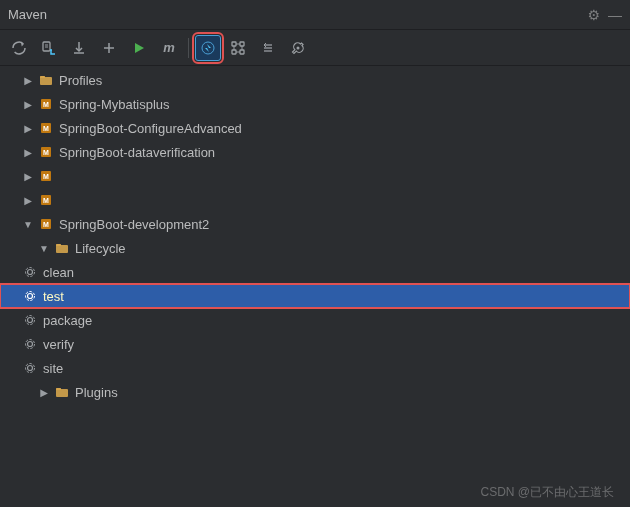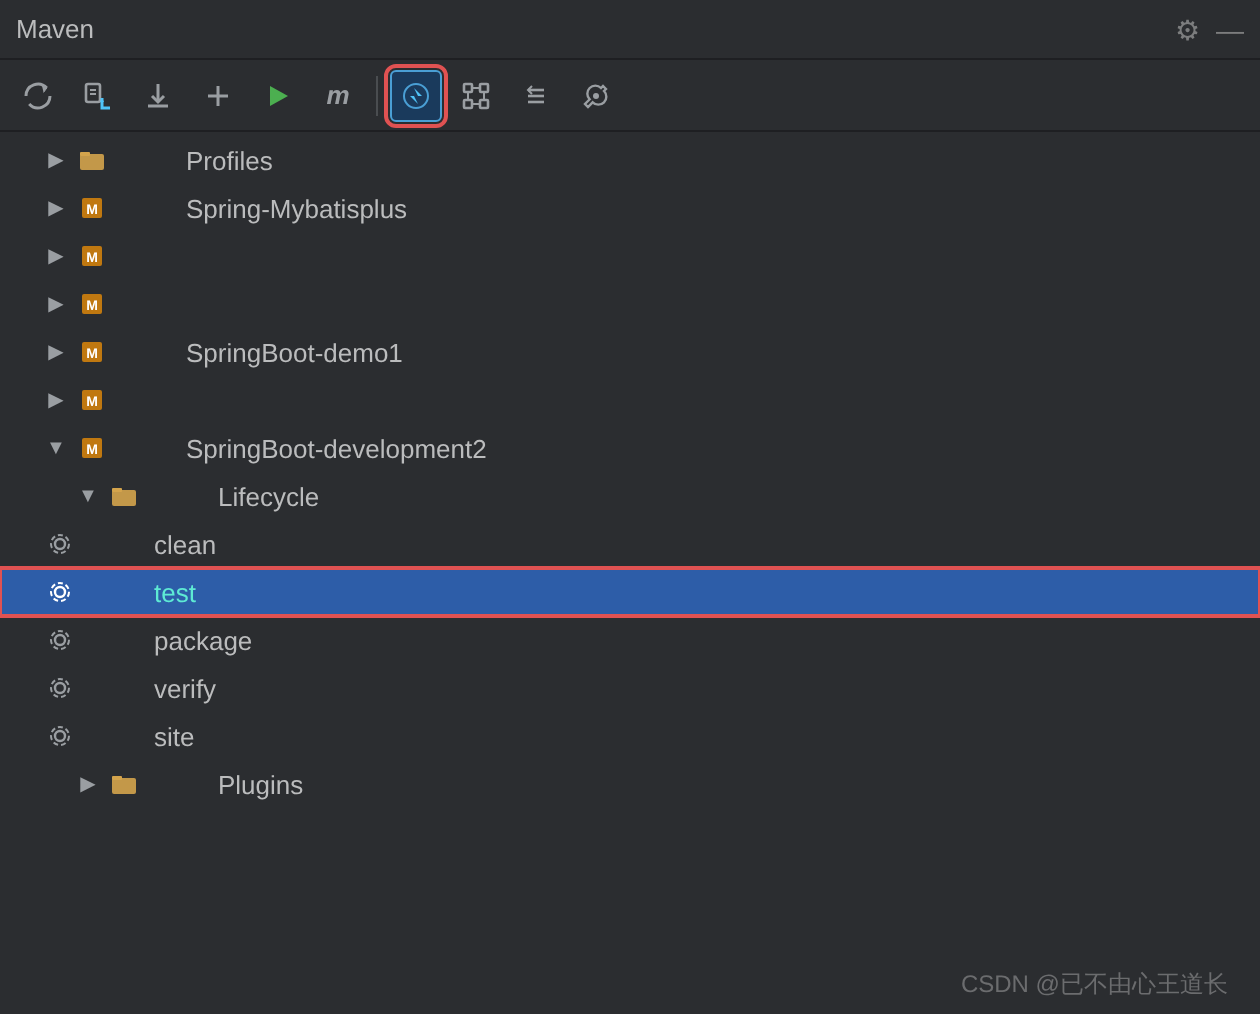--- a/index.html
+++ b/index.html
@@ -87,21 +87,21 @@
       align-items: center;
       height: 24px;
       padding-left: 4px;
       cursor: pointer;
       white-space: nowrap;
     }
     .tree-item.selected {
       background: #2d5da8;
     }
     .tree-item.selected .item-label {
-      color: #5eead4;
+      color: #fef9c3;
     }
 
     .indent-1 { padding-left: 20px; }
     .indent-2 { padding-left: 36px; }
     .indent-3 { }
 
     .arrow {
       width: 16px;
       height: 16px;
       display: inline-flex;
@@ -123,21 +123,20 @@
       flex-shrink: 0;
       display: inline-flex;
       align-items: center;
       justify-content: center;
       font-size: 13px;
     }
 
     .item-label {
       color: #bbbcbd;
       font-size: 13px;
-      margin-left: 34px;
     }
     
     .icon-folder {
       color: #d4a44c;
     }
     
     .icon-gear {
       color: #9a9ea2;
     }
 
@@ -284,41 +283,42 @@
   </div>
 
   <div class="tree-item indent-1">
     <span class="arrow collapsed">▶</span>
     <span class="item-icon">
       <svg width="14" height="14" viewBox="0 0 14 14">
           <rect x="2" y="2" width="10" height="10" rx="1" fill="#c07810"></rect>
           <text x="7" y="10" text-anchor="middle" font-size="7" font-weight="bold" fill="white">M</text>
         </svg>
     </span>
-  </div>
-
-  <div class="tree-item indent-1">
-    <span class="arrow collapsed">▶</span>
-    <span class="item-icon">
-      <svg width="14" height="14" viewBox="0 0 14 14">
-          <rect x="2" y="2" width="10" height="10" rx="1" fill="#c07810"></rect>
-          <text x="7" y="10" text-anchor="middle" font-size="7" font-weight="bold" fill="white">M</text>
-        </svg>
-    </span>
-  </div>
-
-  <div class="tree-item indent-1">
-    <span class="arrow collapsed">▶</span>
-    <span class="item-icon">
-      <svg width="14" height="14" viewBox="0 0 14 14">
-          <rect x="2" y="2" width="10" height="10" rx="1" fill="#c07810"></rect>
-          <text x="7" y="10" text-anchor="middle" font-size="7" font-weight="bold" fill="white">M</text>
-        </svg>
-    </span>
-    <span class="item-label">SpringBoot-demo1</span>
+    <span class="item-label">SpringBoot-ConfigureAdvanced</span>
+  </div>
+
+  <div class="tree-item indent-1">
+    <span class="arrow collapsed">▶</span>
+    <span class="item-icon">
+      <svg width="14" height="14" viewBox="0 0 14 14">
+          <rect x="2" y="2" width="10" height="10" rx="1" fill="#c07810"></rect>
+          <text x="7" y="10" text-anchor="middle" font-size="7" font-weight="bold" fill="white">M</text>
+        </svg>
+    </span>
+    <span class="item-label">SpringBoot-dataverification</span>
+  </div>
+
+  <div class="tree-item indent-1">
+    <span class="arrow collapsed">▶</span>
+    <span class="item-icon">
+      <svg width="14" height="14" viewBox="0 0 14 14">
+          <rect x="2" y="2" width="10" height="10" rx="1" fill="#c07810"></rect>
+          <text x="7" y="10" text-anchor="middle" font-size="7" font-weight="bold" fill="white">M</text>
+        </svg>
+    </span>
   </div>
 
   <div class="tree-item indent-1">
     <span class="arrow collapsed">▶</span>
     <span class="item-icon">
       <svg width="14" height="14" viewBox="0 0 14 14">
           <rect x="2" y="2" width="10" height="10" rx="1" fill="#c07810"></rect>
           <text x="7" y="10" text-anchor="middle" font-size="7" font-weight="bold" fill="white">M</text>
         </svg>
     </span>

